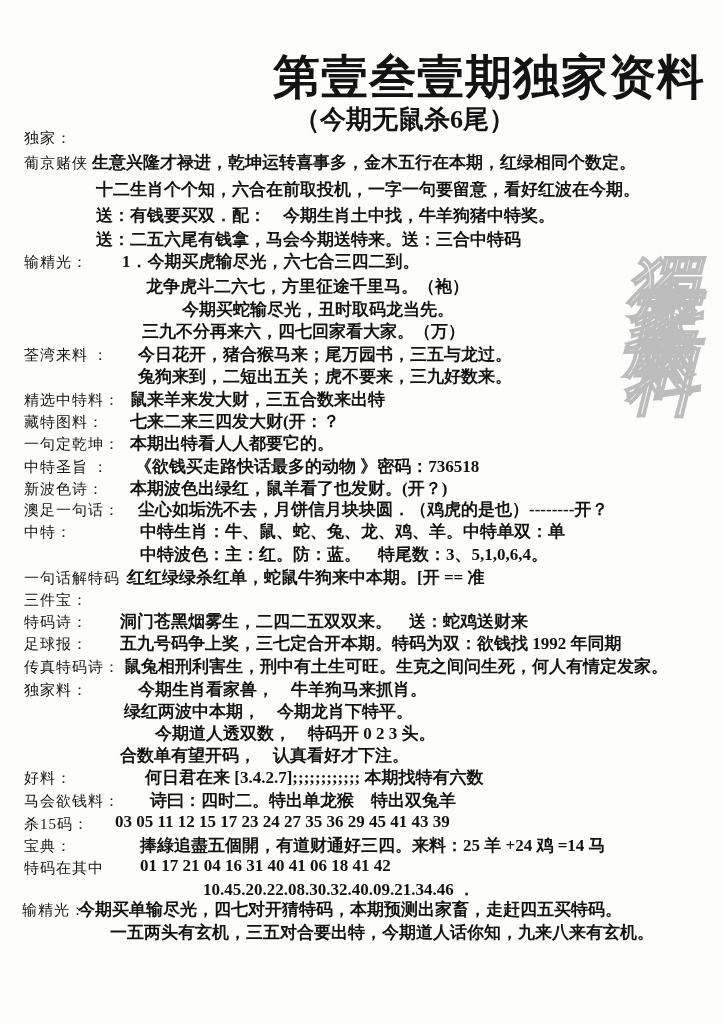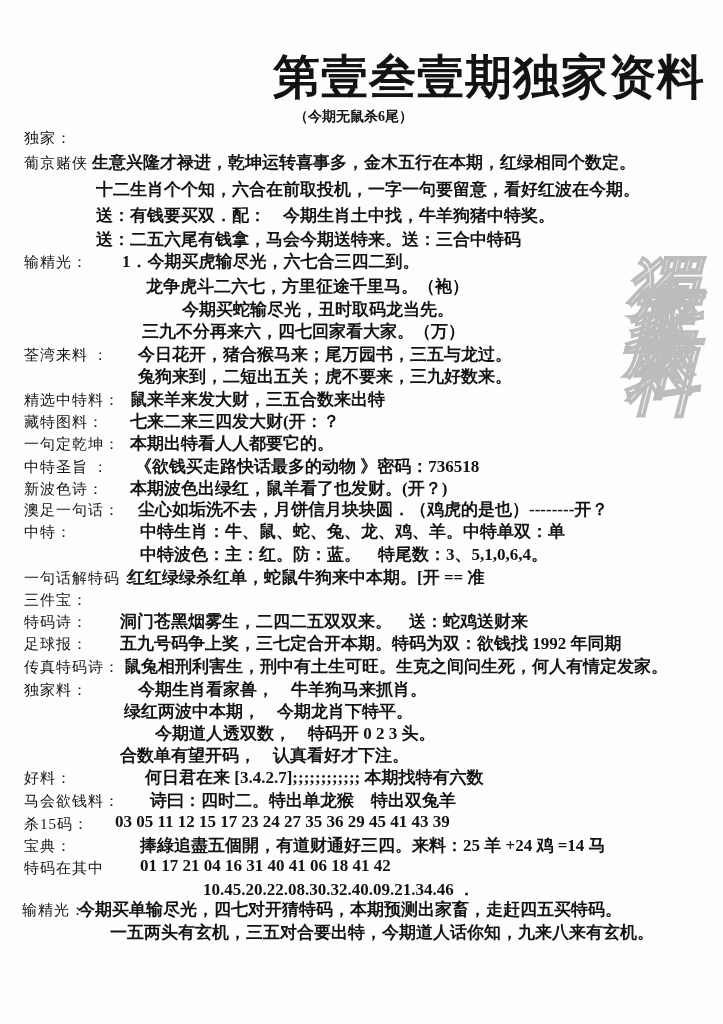--- a/index.html
+++ b/index.html
@@ -6,22 +6,22 @@
   .page{
     position:relative;width:723px;height:1024px;margin:0;
     background:#fdfdfc;color:#131313;overflow:hidden;
     font-family:"Liberation Serif","DejaVu Serif",serif;
   }
   .title{
     position:absolute;top:46px;left:273px;
     font-size:47px;font-weight:900;letter-spacing:1px;white-space:nowrap;
   }
   .subtitle{
-    position:absolute;top:108px;left:294px;
-    font-size:14px;font-weight:700;white-space:nowrap;font-family:Liberation Serif, serif;
+    position:absolute;top:102px;left:294px;
+    font-size:26px;font-weight:700;white-space:nowrap;font-family:Liberation Serif, serif;
   }
   .wm{
     position:absolute;top:202px;right:14px;height:600px;
     writing-mode:vertical-rl;text-orientation:upright;
     font-size:72px;font-weight:700;letter-spacing:17px;
     color:#f3f3f3;-webkit-text-stroke:1.3px #bcbcbc;
     font-style:italic;pointer-events:none;
   }
   .row{position:absolute;left:0;width:723px;height:24px;white-space:nowrap;}
   .lb{

